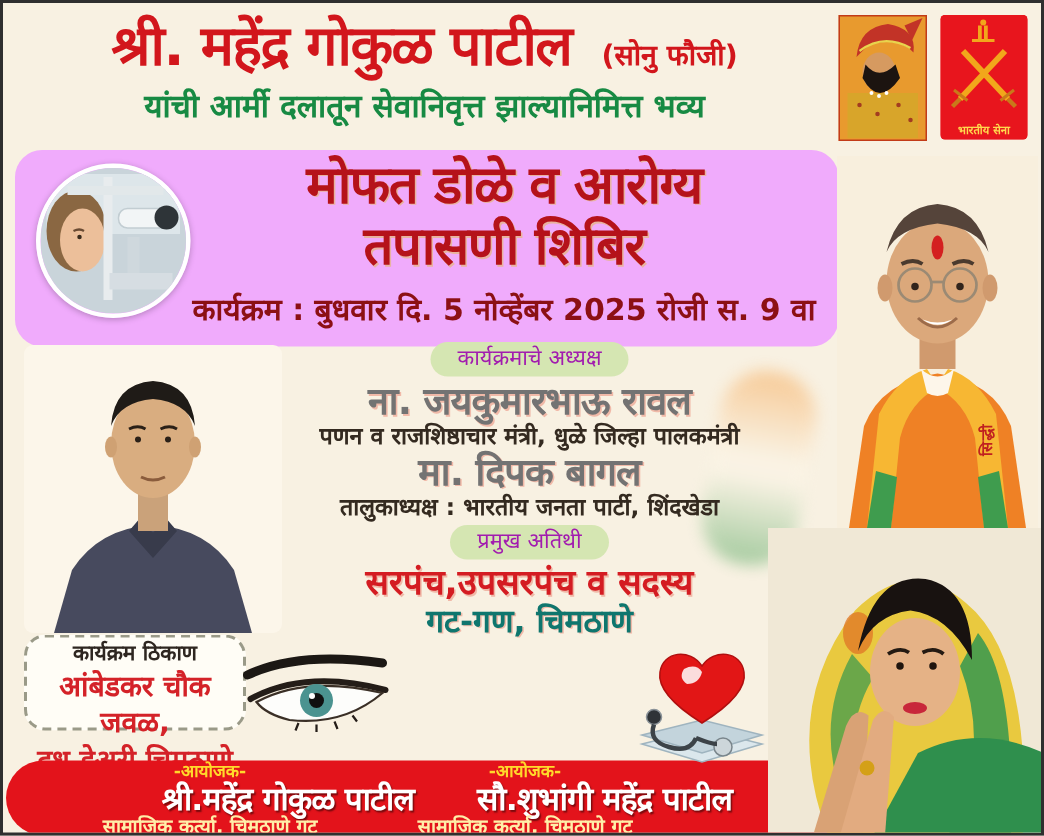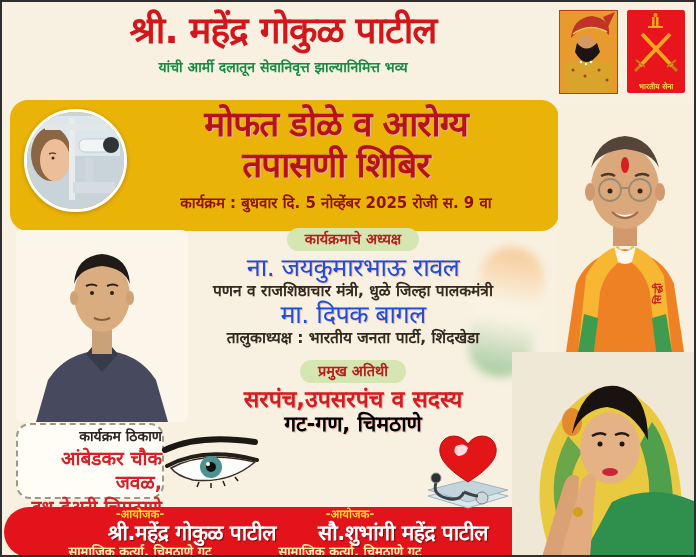--- a/index.html
+++ b/index.html
@@ -7,42 +7,42 @@
     position:relative;width:696px;height:557px;margin:0 auto;
     background:#f8f1e2;border:2px solid #2f2f2f;box-sizing:border-box;
     font-family:"DejaVu Sans","Liberation Sans",sans-serif;overflow:hidden;
   }
   .abs{position:absolute;}
   
   .header-text{left:8px;top:4px;width:546px;text-align:center;z-index:2;}
   .name-line{display:flex;justify-content:center;align-items:baseline;gap:20px;}
   .main-name{font-size:37px;font-weight:bold;color:#d2161c;letter-spacing:-1px;line-height:1.35;}
   .nickname{font-size:19px;font-weight:bold;color:#d2161c;}
-  .header-sub{font-size:14px;font-weight:bold;color:#178a43;margin-top:2px;line-height:1.3;}
+  .header-sub{font-size:21px;font-weight:bold;color:#178a43;margin-top:2px;line-height:1.3;}
   .shivaji-box{left:557px;top:8px;width:59px;height:84px;z-index:2;}
   .army-box{left:625px;top:8px;width:58px;height:83px;z-index:2;background:#e8151d;border-radius:3px;}
   .army-label{position:absolute;left:0;bottom:2px;width:100%;text-align:center;font-size:7.5px;font-weight:bold;color:#ffd84d;}
   
-  .title-box{left:8px;top:98px;width:549px;height:131px;background:#eab308;border-radius:18px;z-index:1;}
+  .title-box{left:8px;top:98px;width:549px;height:131px;background:#f0abfc;border-radius:18px;z-index:1;}
   .title-inner{position:absolute;left:110px;top:4px;width:432px;text-align:center;}
   .title-line{font-size:35px;font-weight:bold;color:#b5121a;line-height:1.18;letter-spacing:-1px;text-shadow:1px 1px 0 #e8b3a0;}
-  .schedule{font-size:15px;font-weight:bold;color:#8c1014;margin-top:5px;}
+  .schedule{font-size:20px;font-weight:bold;color:#8c1014;margin-top:5px;}
   .eye-circle{left:22px;top:107px;width:97px;height:97px;border-radius:50%;border:3px solid #fff;overflow:hidden;z-index:2;box-shadow:0 1px 4px rgba(0,0,0,.25);}
   
   .center-col{left:168px;top:226px;width:366px;text-align:center;z-index:2;}
-  .badge{display:inline-block;background:#d5e6b2;color:#b91c1c;font-size:14.5px;font-weight:bold;
+  .badge{display:inline-block;background:#d5e6b2;color:#a21caf;font-size:14.5px;font-weight:normal;
          padding:2px 18px;border-radius:13px;line-height:1.3;margin-bottom:2px;text-align:right;}
-  .guest-name{font-size:25px;font-weight:normal;color:#1d4ed8;line-height:1.16;text-shadow:1px 1px 0 #f0b9a8;letter-spacing:-0.5px;}
+  .guest-name{font-size:25px;font-weight:bold;color:#737373;line-height:1.16;text-shadow:1px 1px 0 #f0b9a8;letter-spacing:-0.5px;}
   .guest-detail{font-size:15.5px;font-weight:bold;color:#342a20;line-height:1.2;}
   .chief1{font-size:23px;font-weight:bold;color:#d41c22;line-height:1.15;text-shadow:1px 1px 0 #f0b9a8;margin-top:1px;}
-  .chief2{font-size:21px;font-weight:bold;color:#000000;line-height:1.15;text-shadow:1px 1px 0 #f0b9a8;}
+  .chief2{font-size:21px;font-weight:bold;color:#0f766e;line-height:1.15;text-shadow:1px 1px 0 #f0b9a8;}
   
   .soldier-photo{left:14px;top:228px;width:172px;height:192px;border-radius:6px;overflow:hidden;z-index:1;}
-  .venue-box{left:14px;top:421px;width:148px;height:76px;background:#fffdf6;border:2px dashed #9a9a88;
-             border-radius:14px;text-align:right;z-index:2;padding-top:3px;box-sizing:border-box;}
+  .venue-box{left:14px;top:421px;width:148px;height:64px;background:#fffdf6;border:2px dashed #9a9a88;
+             border-radius:14px;text-align:center;z-index:2;padding-top:3px;box-sizing:border-box;}
   .venue-heading{font-size:14px;font-weight:bold;color:#2e2620;line-height:1.25;}
   .venue-line{font-size:19px;font-weight:bold;color:#d42228;line-height:1.3;}
   .eye-graphic{left:156px;top:430px;width:106px;height:62px;z-index:3;}
   .health-icon{left:420px;top:430px;width:92px;height:78px;z-index:3;}
   
   .politician-photo{left:556px;top:102px;width:134px;height:248px;z-index:1;overflow:hidden;}
   .woman-photo{left:510px;top:350px;width:184px;height:205px;z-index:4;overflow:hidden;}
   .flag-watermark{left:472px;top:245px;width:64px;height:130px;z-index:0;opacity:.45;filter:blur(5px);
       transform:rotate(10deg);background:linear-gradient(180deg,#f59b3c 0%,#fdf6e8 45%,#fdf6e8 55%,#3f9c4e 100%);border-radius:30px;}
   .printer-credit{left:648px;top:336px;width:90px;z-index:5;transform:rotate(-90deg);transform-origin:left top;
@@ -60,20 +60,21 @@
 </head>
 <body>
 
 <div class="poster">
 
   <div class="abs flag-watermark"></div>
 
   <div class="abs header-text">
     <div class="name-line">
       <span class="main-name">श्री. महेंद्र गोकुळ पाटील</span>
+      <span class="nickname">(सोनु फौजी)</span>
     </div>
     <div class="header-sub">यांची आर्मी दलातून सेवानिवृत्त झाल्यानिमित्त भव्य</div>
   </div>
 
   <div class="abs shivaji-box">
     <svg width="59" height="84" viewBox="0 0 59 84">
       <rect x="0" y="0" width="59" height="84" fill="#e89a2e" stroke="#c23b18" stroke-width="2"></rect>
       <rect x="6" y="52" width="47" height="30" fill="#d8a52a"></rect>
       <circle cx="14" cy="60" r="1.5" fill="#a33c20"></circle>
         <circle cx="26" cy="66" r="1.5" fill="#a33c20"></circle>
@@ -139,21 +140,21 @@
       <div class="guest-name">ना. जयकुमारभाऊ रावल</div>
       <div class="guest-detail">पणन व राजशिष्ठाचार मंत्री, धुळे जिल्हा पालकमंत्री</div>
     </div>
 
 
     <div class="guest">
       <div class="guest-name">मा. दिपक बागल</div>
       <div class="guest-detail">तालुकाध्यक्ष : भारतीय जनता पार्टी, शिंदखेडा</div>
     </div>
 
-    <div style="margin-top:12px;"><span class="badge">प्रमुख अतिथी</span></div>
+    <div style="margin-top:2px;"><span class="badge">प्रमुख अतिथी</span></div>
     <div class="chief1">सरपंच,उपसरपंच व सदस्य</div>
     <div class="chief2">गट-गण, चिमठाणे</div>
   </div>
 
   <div class="abs soldier-photo">
     <svg width="172" height="192" viewBox="0 0 172 192">
       <rect width="172" height="192" fill="#fcf6ea"></rect>
       <path d="M20,192 L32,150 Q50,122 86,120 Q122,122 140,150 L152,192 Z" fill="#474a5e"></path>
       <path d="M70,124 L86,142 L102,124 L96,117 L86,125 L76,117 Z" fill="#383b4b"></path>
       <rect x="76" y="98" width="20" height="26" fill="#caa27a"></rect>

